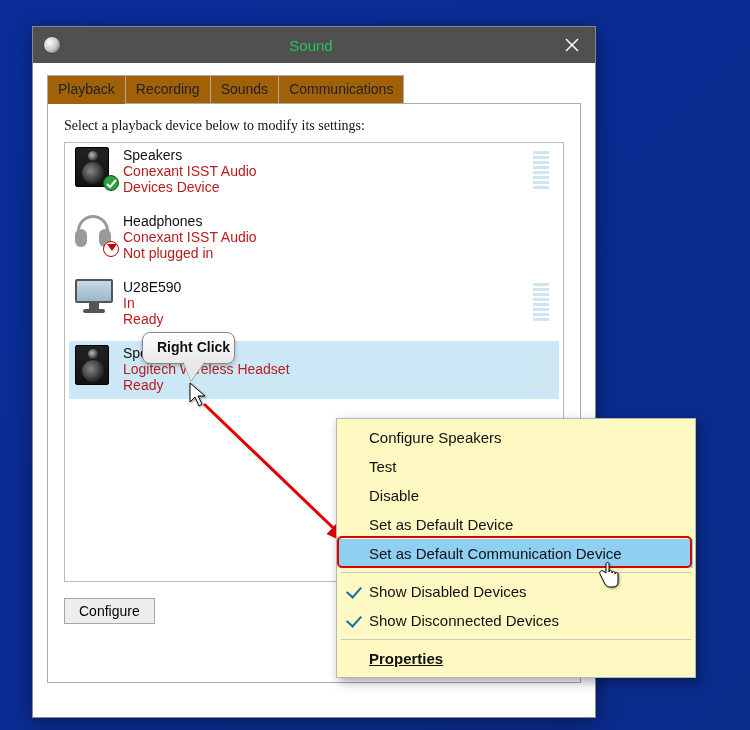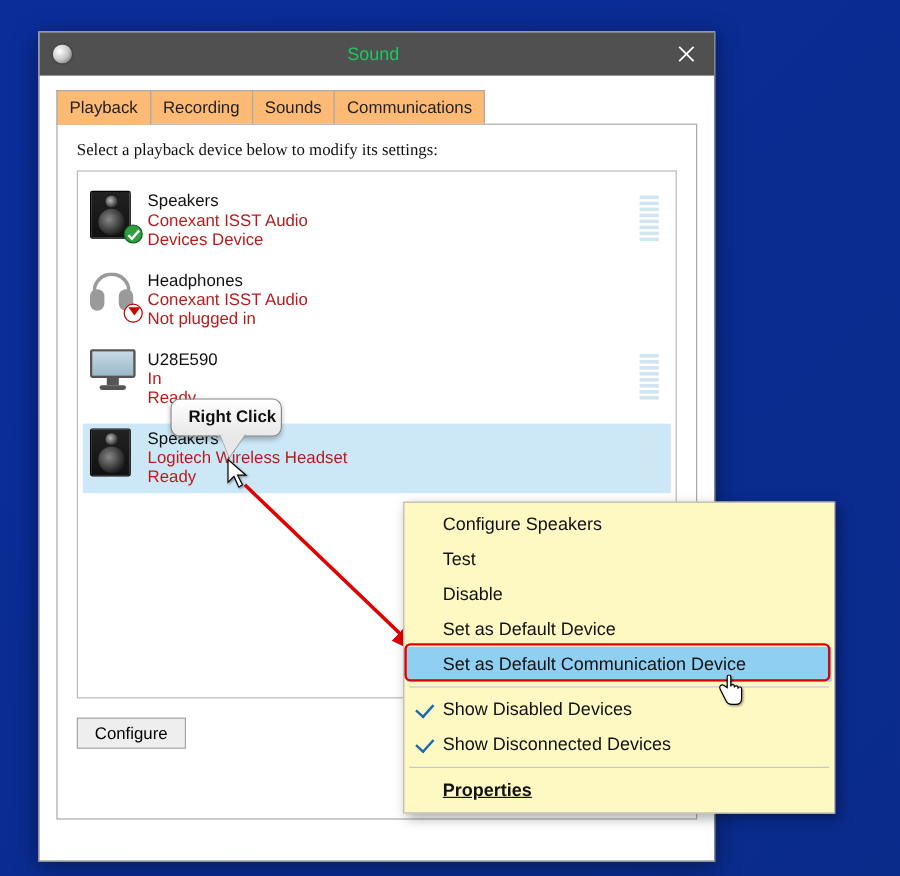--- a/index.html
+++ b/index.html
@@ -48,21 +48,21 @@
     position: relative;
   }
   .tabs {
     display: flex; align-items: flex-end;
     position: relative; z-index: 2;
   }
   .tab {
     padding: 5px 10px 6px 10px;
     border: 1px solid #aaa;
     border-bottom: none;
-    background: #fdba74;
+    background: #a16207;
     margin-right: 0;
     font-size: 14px;
     color: #222;
     position: relative;
   }
   .tab + .tab { margin-left: -1px; }
   .tab.active {
     z-index: 3;
     padding-bottom: 7px;
     margin-bottom: -1px;
@@ -70,21 +70,21 @@
   .tab-body {
     border: 1px solid #aaa;
     padding: 14px 16px 16px 16px;
     position: relative; z-index: 1;
     min-height: 580px;
   }
   .instruct { margin-bottom: 8px; font-size: 14px; font-family: Liberation Serif, serif; }
 
   .device-list {
     border: 1px solid #bababa;
-    padding: 12px 4px;
+    padding: 0 4px;
     height: 440px;
   }
   .device {
     display: flex;
     align-items: flex-start;
     padding: 4px 6px 6px 6px;
     position: relative;
   }
   .device + .device { margin-top: 8px; }
   .device.selected { background: #cce8f7; }

